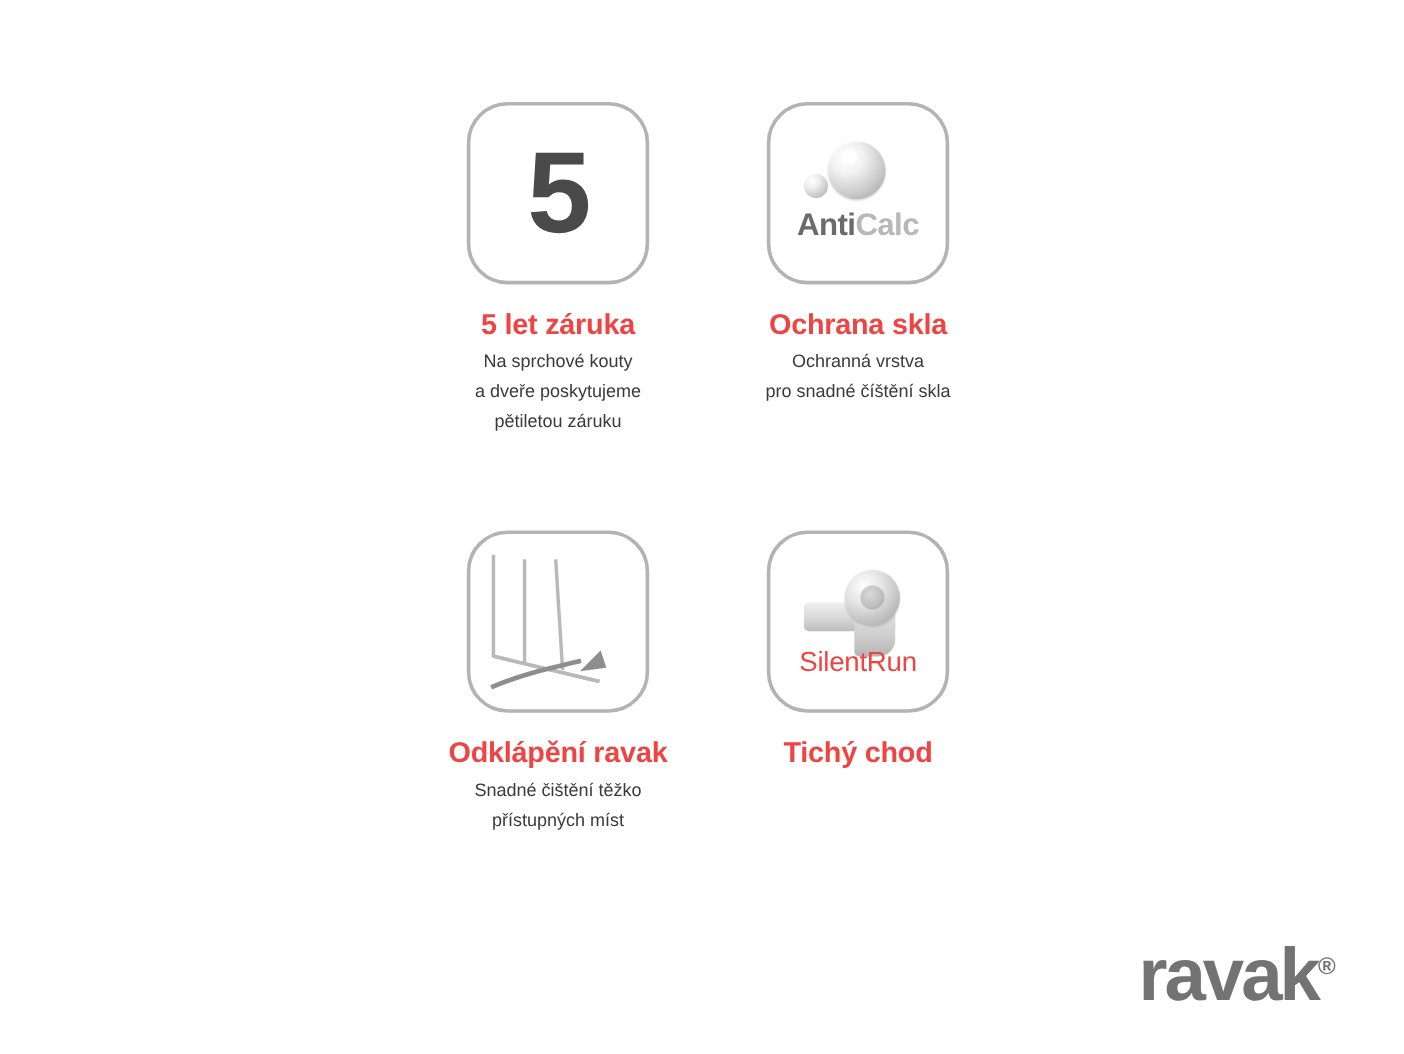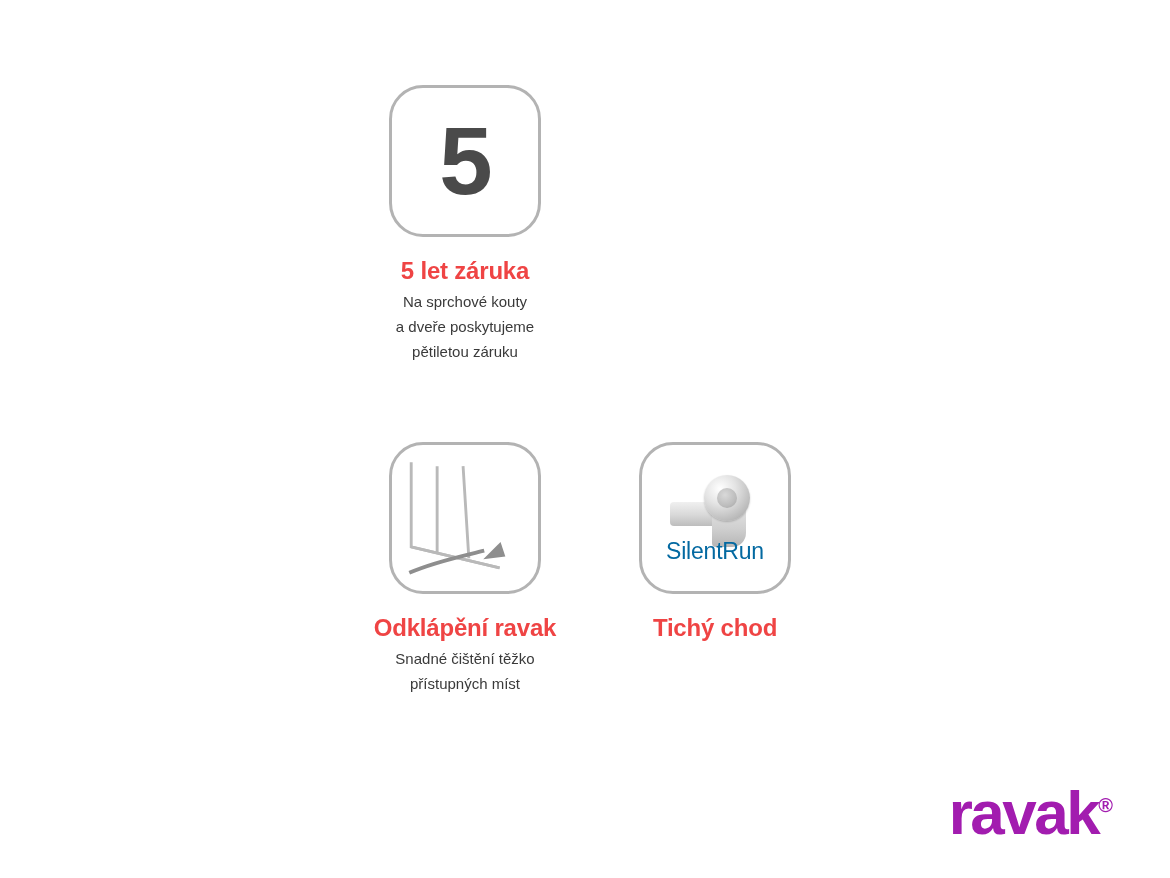--- a/index.html
+++ b/index.html
@@ -180,32 +180,32 @@
     border-radius: 50%;
     background: radial-gradient(circle at 40% 35%, #d9d9d9 0%, #bdbdbd 60%, #a0a0a0 100%);
   }
   .silent-text {
     position: absolute;
     left: 0;
     right: 0;
     bottom: 26px;
     text-align: center;
     font-size: 23px;
-    color: #0369a1;
+    color: #ef4444;
     letter-spacing: -0.2px;
   }
 
   
   .logo {
     position: absolute;
     right: 57px;
     bottom: 34px;
     font-size: 62px;
     font-weight: bold;
-    color: #a21caf;
+    color: #737373;
     letter-spacing: -2.5px;
     line-height: 1;
   }
   .logo sup {
     font-size: 20px;
     vertical-align: super;
     letter-spacing: 0;
   }
 </style>
 </head>
@@ -220,20 +220,32 @@
       <div class="feature">
         <div class="icon-box">
           <span class="num-five">5</span>
         </div>
         <div class="feature-title">5 let záruka</div>
         <div class="feature-desc">Na sprchové kouty
 a dveře poskytujeme
 pětiletou záruku</div>
       </div>
 
+      <div class="feature">
+        <div class="icon-box">
+          <div class="anticalc-wrap">
+            <div class="droplet-big"></div>
+            <div class="droplet-small"></div>
+            <div class="brand-text"><span class="brand-dark">Anti</span><span class="brand-light">Calc</span></div>
+          </div>
+        </div>
+        <div class="feature-title">Ochrana skla</div>
+        <div class="feature-desc">Ochranná vrstva
+pro snadné číštění skla</div>
+      </div>
 
     </div>
 
     <div class="row-gap"></div>
 
     <div class="feature-row">
 
       <div class="feature">
         <div class="icon-box">
           <svg class="tilt-svg" viewBox="0 0 152 152">

